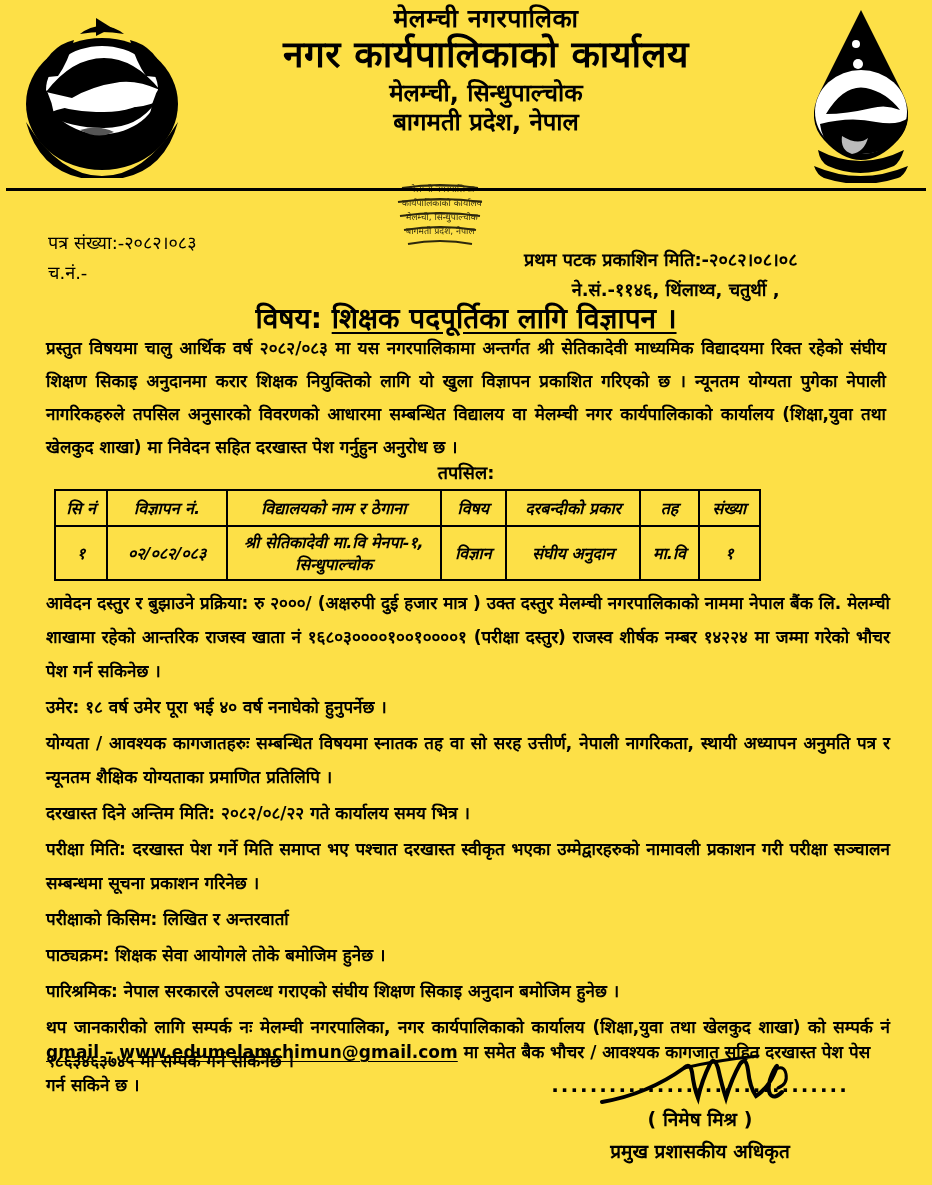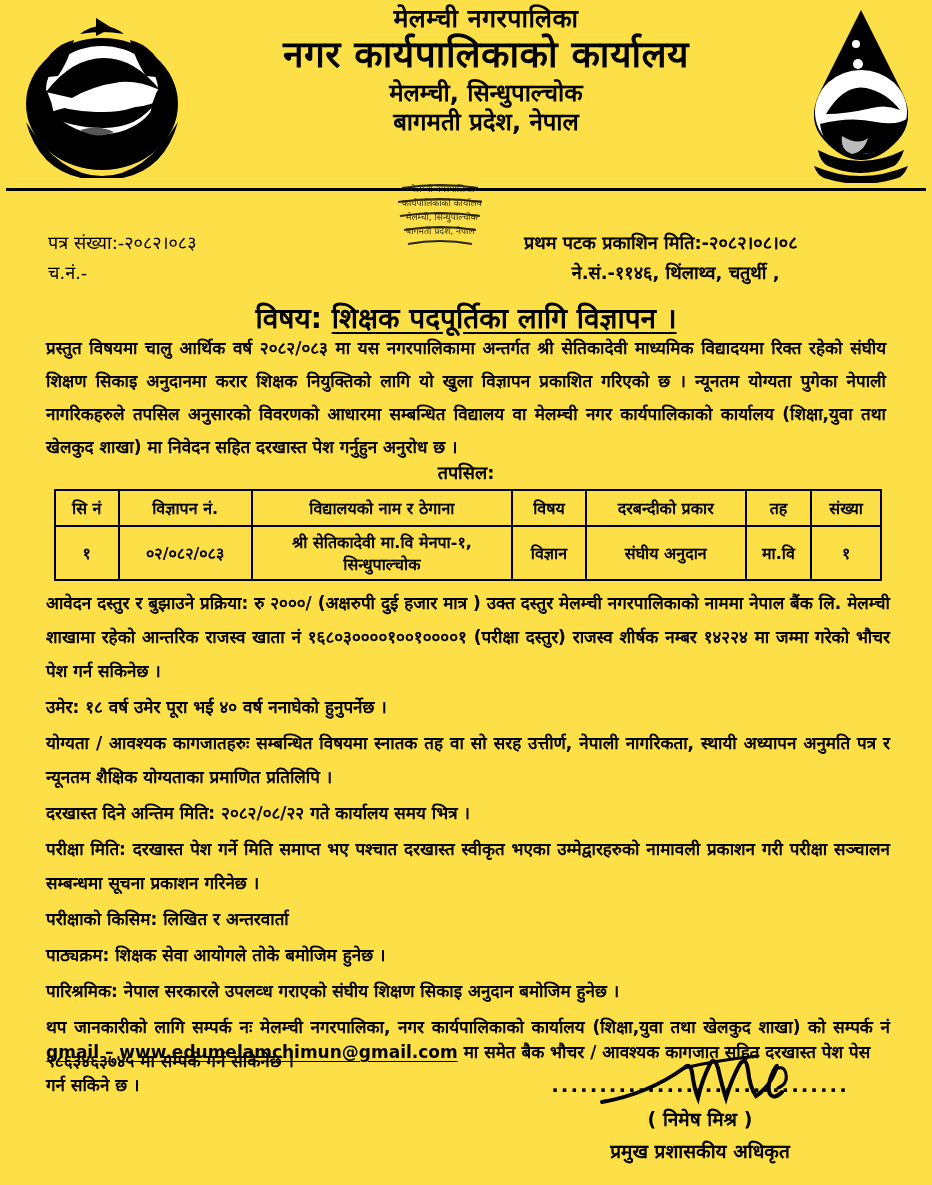--- a/index.html
+++ b/index.html
@@ -107,21 +107,21 @@
     position: absolute;
     left: 48px;
     top: 0;
     font-size: 18px;
     font-weight: 400;
     line-height: 1.65;
   }
   .ref-right {
     position: absolute;
     left: 524px;
-    top: 0;
+    top: 17px;
     font-size: 18px;
     font-weight: 700;
     line-height: 1.65;
     text-align: left;
   }
   .ref-right .nesa {
     display: block;
     text-align: right;
     padding-right: 18px;
   }
@@ -162,23 +162,24 @@
     text-align: center;
     font-size: 18px;
     font-weight: 700;
   }
 
   
   table.vacancy {
     position: absolute;
     top: 489px;
     left: 54px;
-    width: 828px;
+    width: 707px;
     border-collapse: collapse;
     font-weight: 700;
+    font-style: italic;
   }
   table.vacancy th,
   table.vacancy td {
     border: 2px solid #000;
     text-align: center;
     vertical-align: middle;
     font-size: 16px;
     padding: 4px 2px;
     font-weight: 700;
   }

